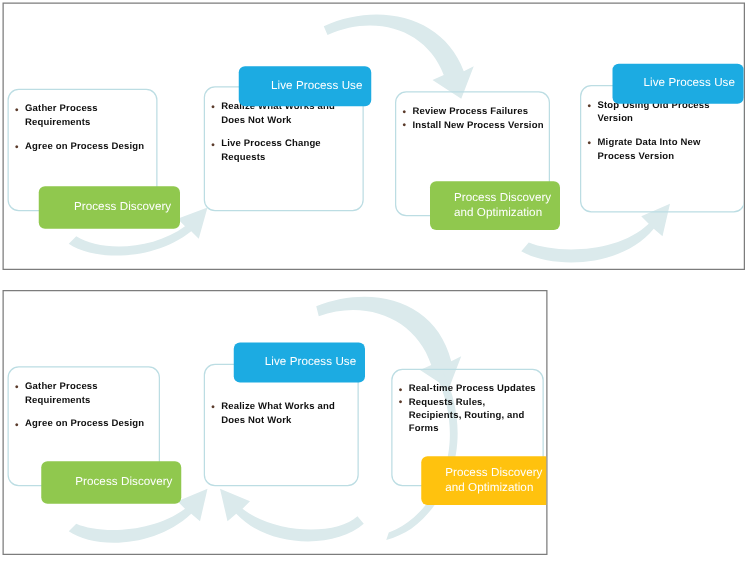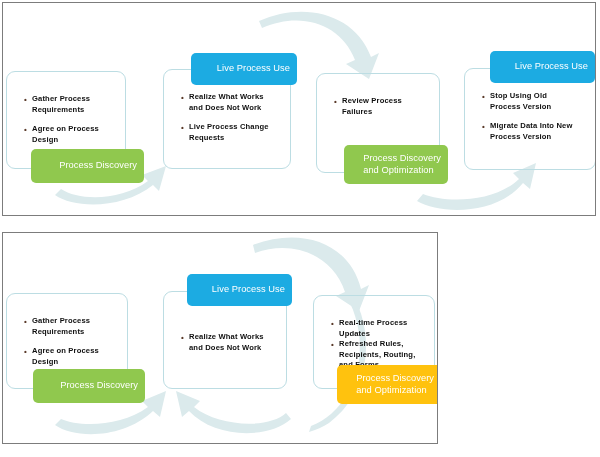--- a/index.html
+++ b/index.html
@@ -28,21 +28,21 @@
     position:absolute;
     border:1.2px solid #bcdde3;
     border-radius:9px;
     box-sizing:border-box;
     background:transparent;
   }
   .card-list{
     position:absolute;
     left:4px;right:4px;
     top:10px;
-    margin:12px;padding:0;
+    margin:0;padding:0;
     list-style:none;
   }
   .card-list li{
     position:relative;
     padding-left:9px;
     color:#0f0f0f;
     font-size:7.6px;
     font-weight:bold;
     line-height:10.6px;
     letter-spacing:0.15px;
@@ -112,20 +112,21 @@
       <li class="gap">Live Process Change Requests</li>
     </ul>
   </div>
   <div class="chip blue" id="chip2" style="left:188px;top:50px;width:106px;height:32px;">
     <span>Live Process Use</span>
   </div>
 
   <div class="card" id="c3" style="left:313px;top:70px;width:124px;height:100px;">
     <ul class="card-list">
       <li>Review Process Failures</li>
+      <li>Install New Process Version</li>
     </ul>
   </div>
   <div class="chip green two-line" id="chip3" style="left:341px;top:142px;width:104px;height:39px;">
     <span>Process Discovery
 and Optimization</span>
   </div>
 
   <div class="card" id="c4" style="left:461px;top:65px;width:132px;height:102px;">
     <ul class="card-list">
       <li>Stop Using Old Process Version</li>
@@ -167,20 +168,20 @@
       <li>Realize What Works and Does Not Work</li>
     </ul>
   </div>
   <div class="chip blue" id="bchip2" style="left:184px;top:41px;width:105px;height:32px;">
     <span>Live Process Use</span>
   </div>
 
   <div class="card" id="b3" style="left:310px;top:62px;width:122px;height:94px;">
     <ul class="card-list">
       <li>Real-time Process Updates</li>
-      <li>Refreshed Rules, Recipients, Routing, and Forms</li>
+      <li>Requests Rules, Recipients, Routing, and Forms</li>
     </ul>
   </div>
   <div class="chip orange two-line" id="bchip3" style="left:334px;top:132px;width:104px;height:39px;">
     <span>Process Discovery
 and Optimization</span>
   </div>
 </div>
 
 </body></html>

